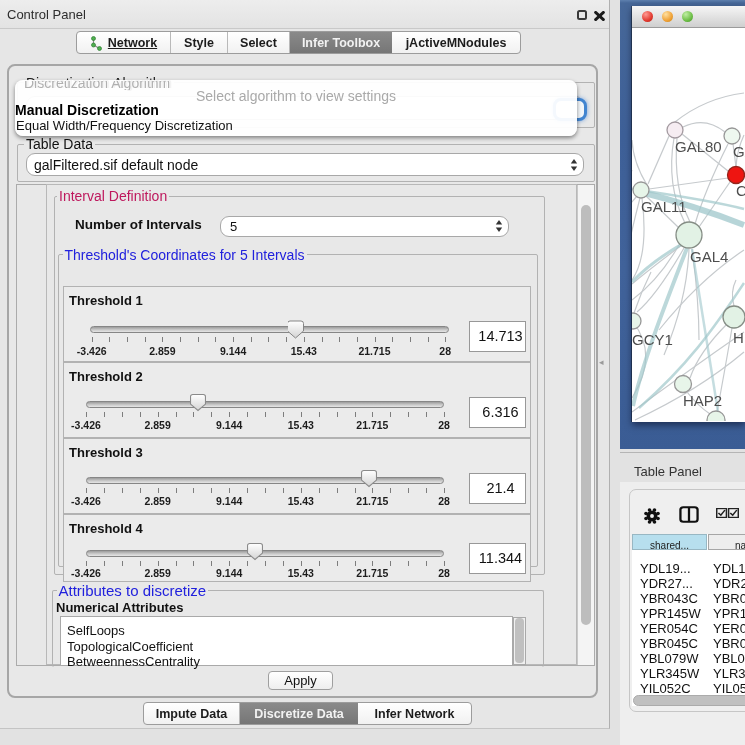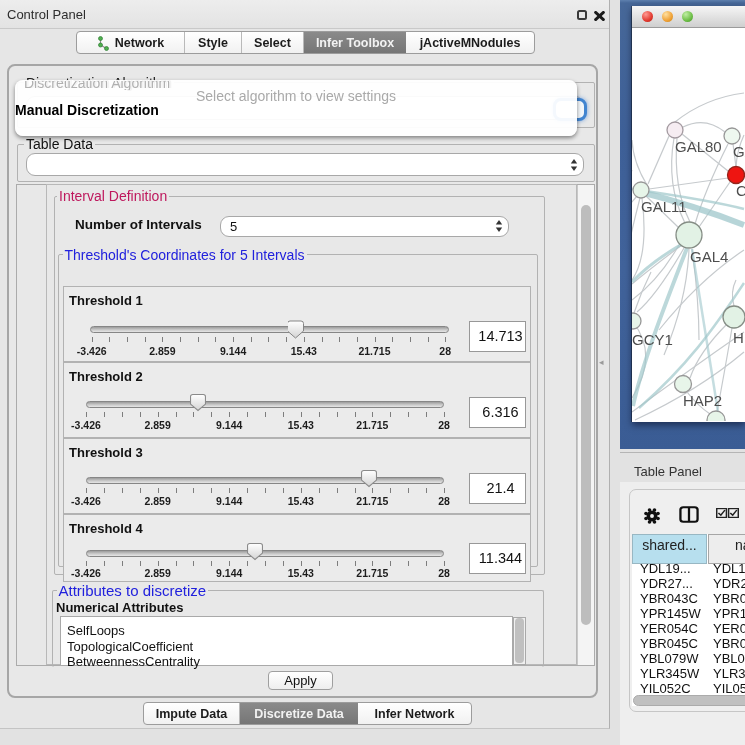--- a/index.html
+++ b/index.html
@@ -78,41 +78,41 @@
             background:linear-gradient(#f6f6f6,#cfcfcf);border-bottom:1px solid #9b9b9b;}
   .light{position:absolute;top:5px;width:11px;height:11px;border-radius:50%;}
   #netarea{left:0;top:22px;width:113px;height:393px;overflow:hidden;}
   #tphead{left:620px;top:452px;width:125px;height:29px;background:#e2e2e2;
           border-top:1px solid #b5b5b5;border-bottom:1px solid #cfcfcf;}
   #tpheadtext{left:14px;top:11px;font-size:13px;color:#333;}
   #tpdock{left:620px;top:482px;width:125px;height:263px;background:#eeeeee;}
   #tpanel{left:629px;top:489px;width:140px;height:223px;background:#efefef;
           border:1px solid #c6c6c6;border-radius:7px;box-sizing:border-box;}
   #ttable{left:632px;top:534px;width:113px;height:172px;background:#fff;overflow:hidden;}
-  .hcell{position:absolute;top:0;height:30px;background:#b7dfee;border:1px solid #98b7c3;
-         box-sizing:border-box;font-size:14px;color:#222;text-align:center;line-height:21px;}
+  .hcell{position:absolute;top:0;height:16px;background:#b7dfee;border:1px solid #98b7c3;
+         box-sizing:border-box;font-size:10px;color:#222;text-align:center;line-height:21px;}
   .trow{position:absolute;left:8px;font-size:13px;color:#111;white-space:nowrap;}
   .trow2{position:absolute;left:81px;font-size:13px;color:#111;white-space:nowrap;}
   #hscroll{left:633px;top:695px;width:121px;height:11px;background:#c0c0c0;
            border:1px solid #ababab;border-radius:6px;box-sizing:border-box;}
 </style>
 </head>
 <body>
 
 <div class="abs" id="cpwin"></div>
 <div class="abs" id="titlebar"></div>
 <div class="abs" id="titletext">Control Panel</div>
 <div class="abs" id="btn-float"></div>
 <svg class="abs" style="left:594px;top:11px;" width="11" height="10" viewBox="0 0 11 10">
     <line x1="1.6" y1="1.4" x2="9.4" y2="8.6" stroke="#1c1c1c" stroke-width="2.9" stroke-linecap="round"></line>
     <line x1="9.4" y1="1.4" x2="1.6" y2="8.6" stroke="#1c1c1c" stroke-width="2.9" stroke-linecap="round"></line>
   </svg>
 
 <div class="abs seg" id="toptabs">
-  <div class="s" style="width:108px;">
+  <div class="s" style="width:94px;text-decoration:underline;">
     <svg width="13" height="16" viewBox="0 0 13 16" style="margin-right:5px;">
       <line x1="3.5" y1="3.5" x2="3.5" y2="10" stroke="#8a8a8a" stroke-width="1.1"></line>
       <line x1="3.5" y1="10" x2="9.5" y2="13.5" stroke="#8a8a8a" stroke-width="1.1"></line>
       <circle cx="3.5" cy="3.5" r="2" fill="#4faf4f" stroke="#2e7d32" stroke-width="0.7"></circle>
       <circle cx="3.5" cy="10" r="2" fill="#4faf4f" stroke="#2e7d32" stroke-width="0.7"></circle>
       <circle cx="9.5" cy="13.5" r="2" fill="#4faf4f" stroke="#2e7d32" stroke-width="0.7"></circle>
     </svg>
     Network</div>
   <div class="s" style="width:57px;">Style</div>
   <div class="s" style="width:62px;">Select</div>
@@ -124,20 +124,21 @@
 
 <div class="gbox" style="left:17px;top:82px;width:576px;height:44px;"></div>
 <div class="grouplab" style="left:24px;top:76px;color:#222;line-height:14px;">Discretization Algorithm</div>
 <div class="combo" style="left:26px;top:96px;width:558px;height:24px;border-radius:9px;"></div>
 <div class="abs" style="left:553px;top:98px;width:34px;height:23px;border:3px solid #4285d0;
      border-radius:8px;background:#f2f6fa;box-sizing:border-box;box-shadow:0 0 4px rgba(100,150,220,0.85);"></div>
 
 <div class="gbox" style="left:17px;top:144px;width:576px;height:36px;"></div>
 <div class="grouplab" style="left:24px;top:137px;color:#111;">Table Data</div>
 <div class="combo" style="left:26px;top:153px;width:558px;height:23px;border-radius:9px;font-size:14px;">
+  <span class="ct" style="left:7px;">galFiltered.sif default node</span>
   <svg class="spinsvg" width="8" height="14" viewBox="0 0 8 14">
       <path d="M4 1 L7.2 5.4 H0.8 Z" fill="#333"></path>
       <path d="M4 13 L7.2 8.6 H0.8 Z" fill="#333"></path>
     </svg>
 </div>
 
 <div class="abs" id="scrollpane"></div>
 <div class="abs" id="vscroll"></div>
 <div class="abs" id="vthumb"></div>
 
@@ -431,20 +432,21 @@
   <div class="s sel" style="width:118px;">Discretize Data</div>
   <div class="s" style="width:113px;">Infer Network</div>
 </div>
 
 <div class="abs" style="left:599px;top:357px;font-size:9px;color:#9a9a9a;">◂</div>
 
 <div class="abs" style="left:24px;top:76px;font-size:14px;color:#b0b0b0;z-index:60;clip-path:inset(5px 0 0 0);line-height:14px;">Discretization Algorithm</div>
 <div class="abs" id="popup">
   <div class="hint">Select algorithm to view settings</div>
   <div class="it1">Manual Discretization</div>
+  <div class="it2">Equal Width/Frequency Discretization</div>
 </div>
 
 <div class="abs" id="bluewin"></div>
 <div class="abs" id="macwin">
   <div class="abs" id="mactitle">
     <div class="light" style="left:10px;background:radial-gradient(circle at 35% 30%,#ff9a93,#e23b30 60%,#b01d12);"></div>
     <div class="light" style="left:30px;background:radial-gradient(circle at 35% 30%,#ffe0a0,#efa136 60%,#c67f14);"></div>
     <div class="light" style="left:50px;background:radial-gradient(circle at 35% 30%,#c0eea4,#6dbe47 60%,#3f9022);"></div>
   </div>
   <div class="abs" id="netarea">

